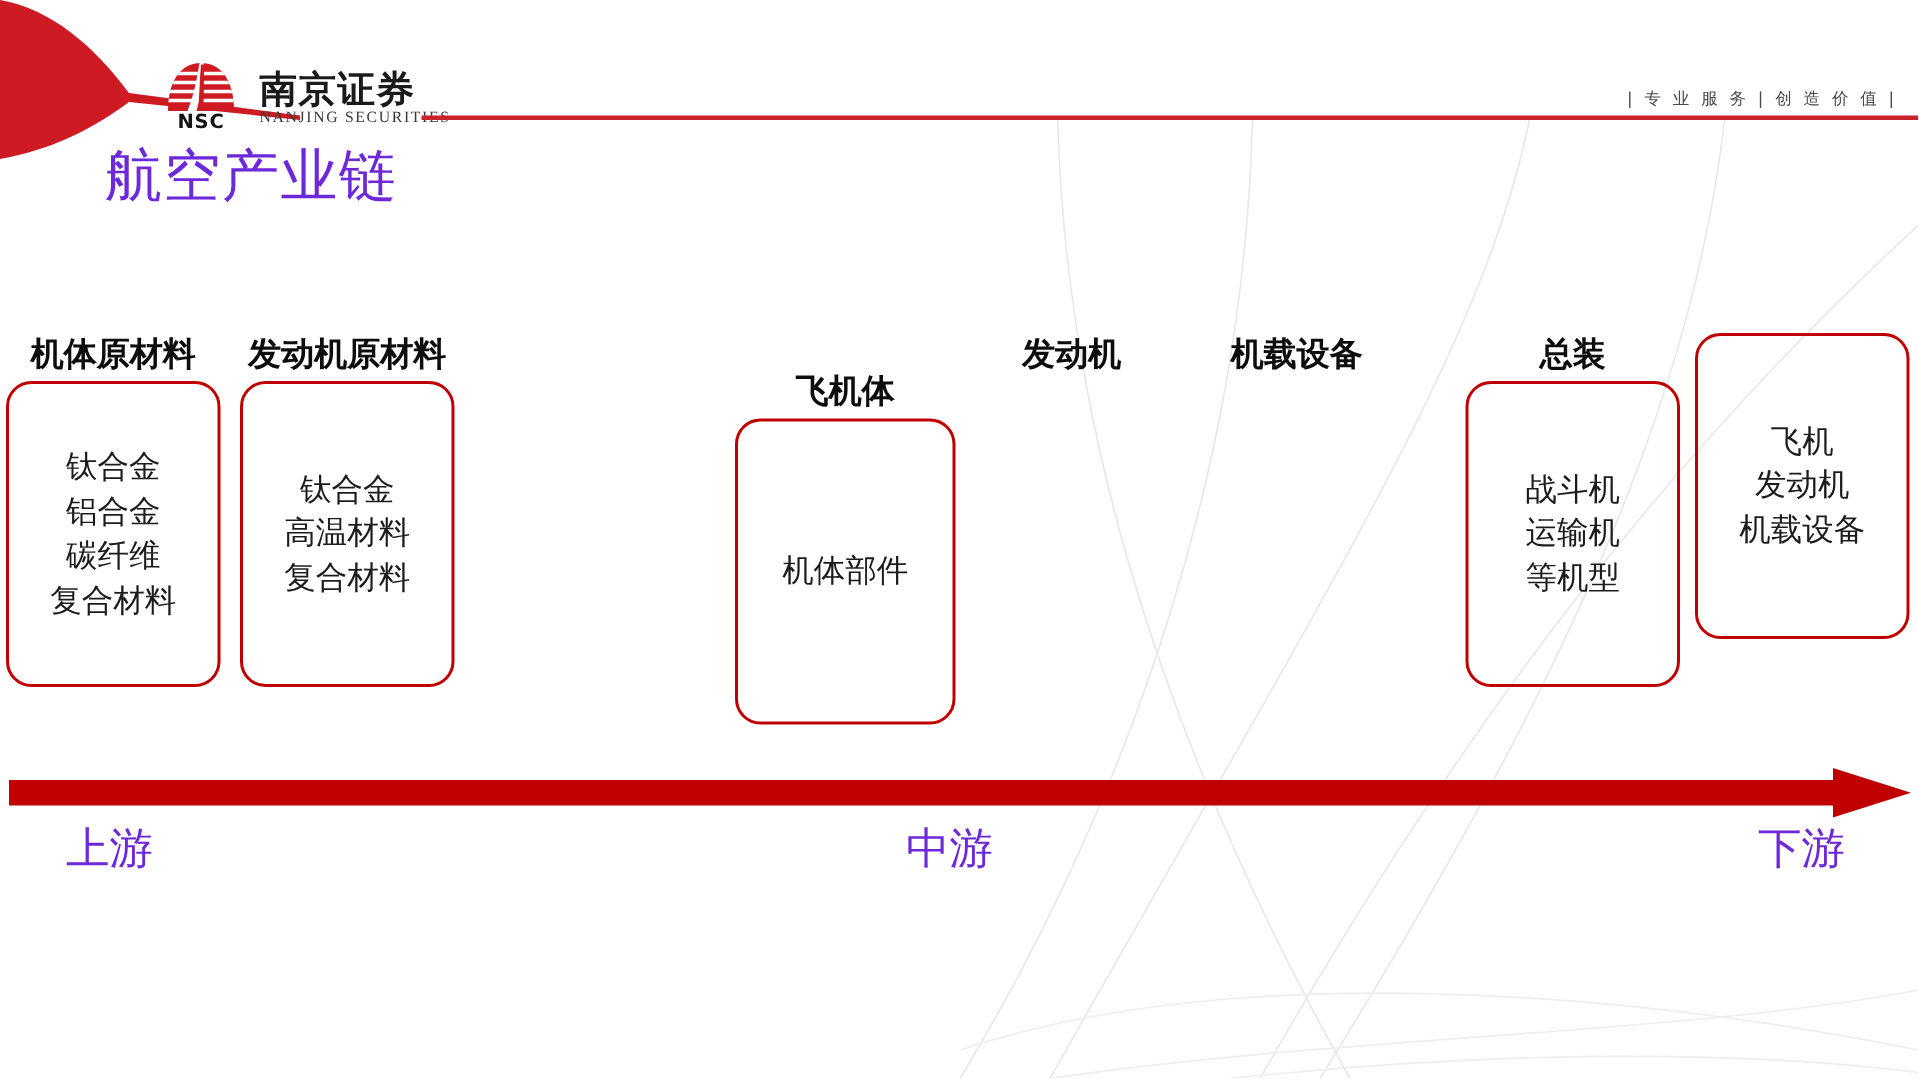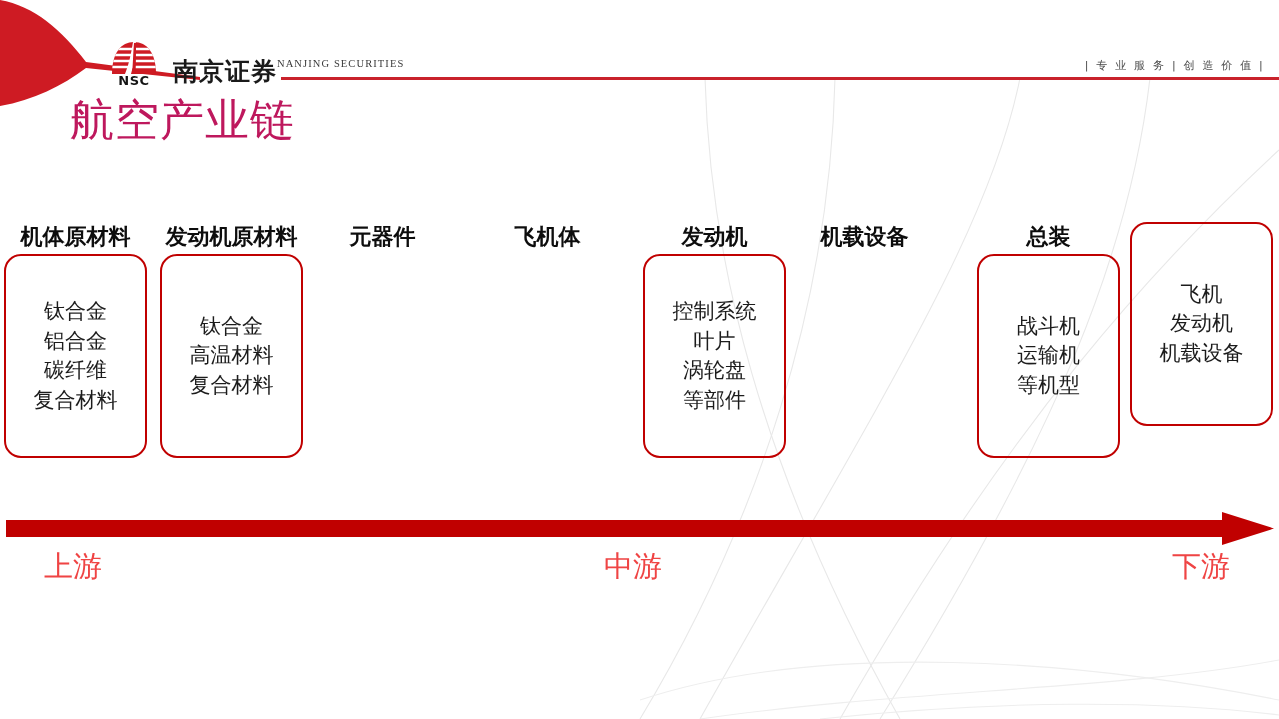--- a/index.html
+++ b/index.html
@@ -58,21 +58,21 @@
   }
   #logo-mark {
     width: 56px;
     height: 46px;
     position: relative;
     flex: 0 0 auto;
   }
   #logo-wordmark {
     margin-left: 9px;
     display: flex;
-    flex-direction: row;
+    flex-direction: column;
     justify-content: flex-end;
     padding-bottom: 1px;
   }
   #logo-cn {
     font-family: "DejaVu Serif", "Liberation Serif", serif;
     font-weight: bold;
     font-size: 25px;
     line-height: 27px;
     color: #1a1a1a;
     letter-spacing: 1px;
@@ -103,24 +103,24 @@
     color: #4a4a4a;
     letter-spacing: 2.2px;
     white-space: nowrap;
   }
 
   
   #slide-title {
     position: absolute;
     left: 70px;
     top: 97px;
-    font-family: Liberation Serif, serif;
-    font-size: 44px;
+    font-family: Liberation Mono, monospace;
+    font-size: 38px;
     line-height: 48px;
-    color: #be185d;
+    color: #6d28d9;
     letter-spacing: 1px;
     white-space: nowrap;
     z-index: 3;
   }
 
   
   #chain {
     position: absolute;
     left: 0;
     top: 222px;
@@ -170,21 +170,21 @@
     width: 1279px;
     height: 40px;
     z-index: 2;
   }
   .stage-label {
     position: absolute;
     top: 548px;
     font-family: "Liberation Serif", "DejaVu Serif", serif;
     font-size: 29px;
     line-height: 36px;
-    color: #ef4444;
+    color: #6d28d9;
     white-space: nowrap;
     z-index: 2;
   }
 </style>
 </head>
 <body>
 
 <div id="slide">
 
   <svg id="bg-curves" viewBox="0 0 1279 719" preserveAspectRatio="none">
@@ -258,35 +258,31 @@
     <div class="chain-col" style="left:160px; width:143px;">
       <div class="col-heading">发动机原材料</div>
       <div class="col-box">
         <div class="col-items">钛合金
 高温材料
 复合材料</div>
       </div>
     </div>
 
     <div class="chain-col" style="left:311px; width:143px;">
-      <div class="col-heading">元器件</div>
-    </div>
-
-    <div class="chain-col" style="left:474px; width:147px;">
+    </div>
+
+    <div class="chain-col" style="left:490px; width:147px;margin-top:25px;">
       <div class="col-heading">飞机体</div>
+      <div class="col-box">
+        <div class="col-items">机体部件</div>
+      </div>
     </div>
 
     <div class="chain-col" style="left:643px; width:143px;">
       <div class="col-heading">发动机</div>
-      <div class="col-box">
-        <div class="col-items">控制系统
-叶片
-涡轮盘
-等部件</div>
-      </div>
     </div>
 
     <div class="chain-col" style="left:793px; width:143px;">
       <div class="col-heading">机载设备</div>
     </div>
 
     <div class="chain-col" style="left:977px; width:143px;">
       <div class="col-heading">总装</div>
       <div class="col-box">
         <div class="col-items">战斗机

